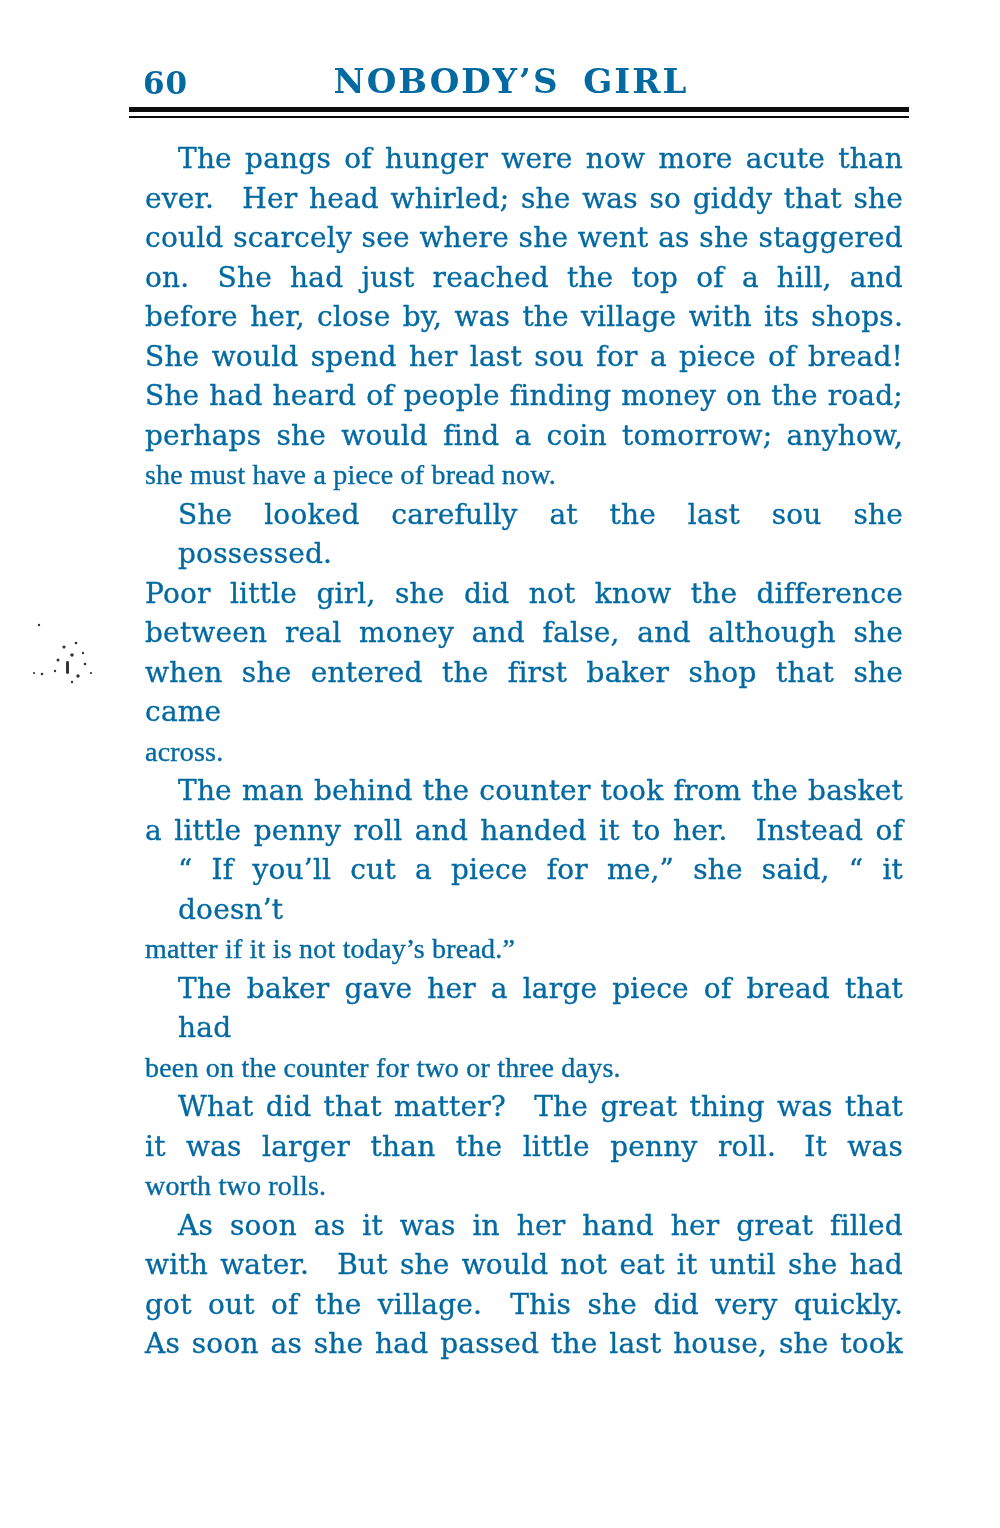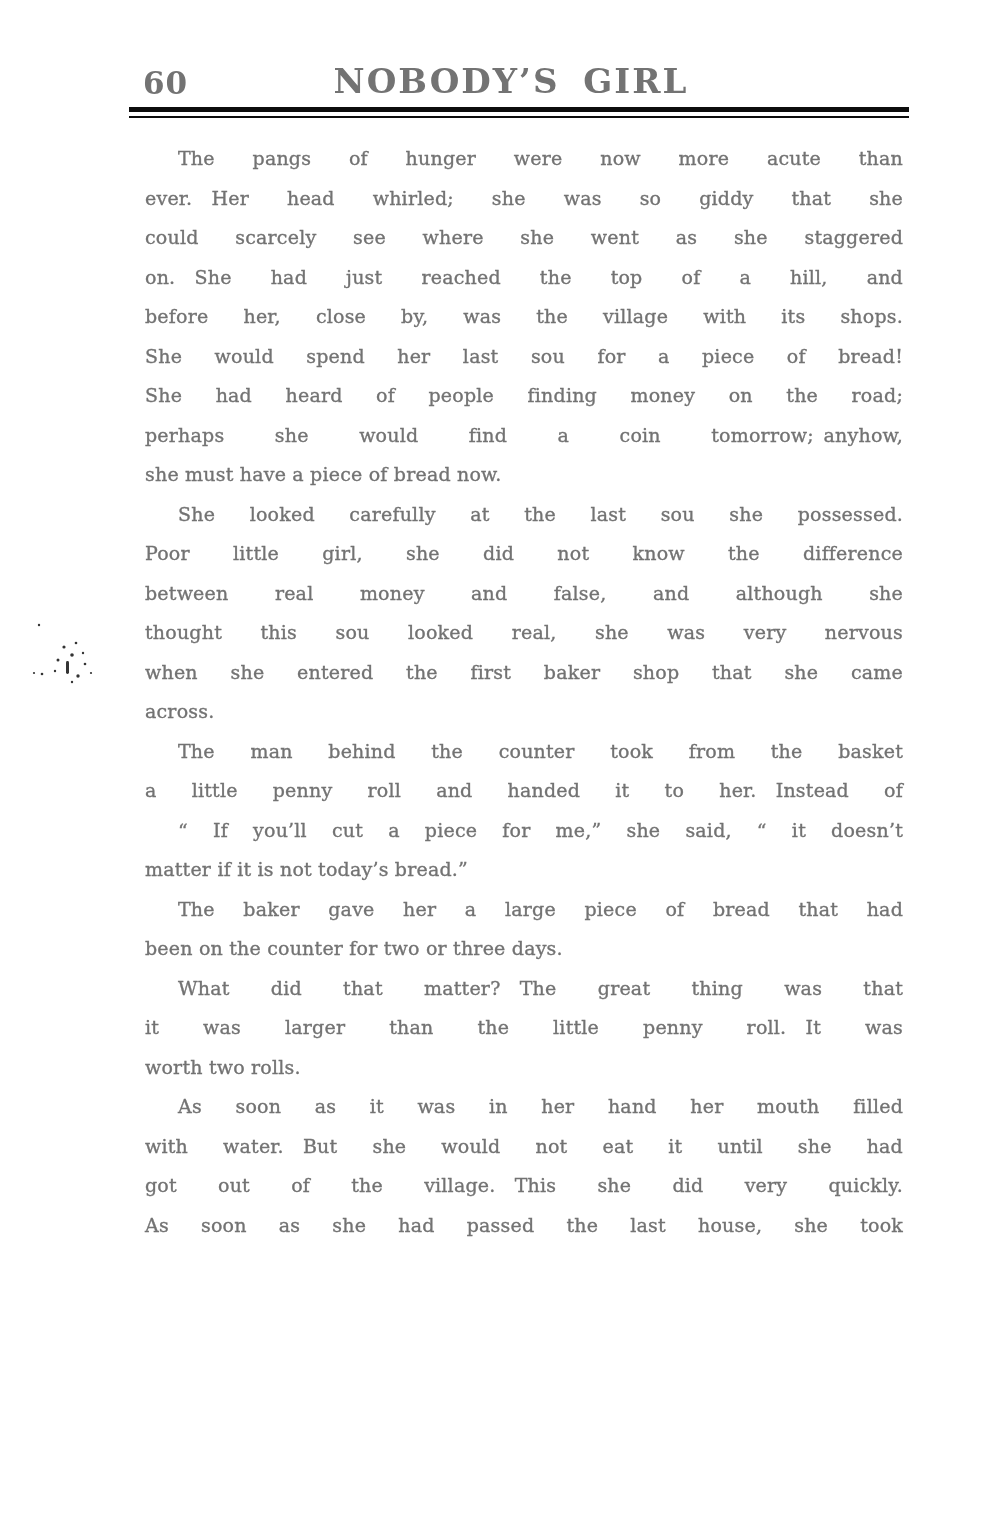--- a/index.html
+++ b/index.html
@@ -5,21 +5,21 @@
   html, body {
     margin: 0;
     padding: 0;
     background: #ffffff;
   }
   .page {
     position: relative;
     width: 980px;
     height: 1528px;
     background: #ffffff;
-    color: #737373;
+    color: #0369a1;
     font-family: "DejaVu Serif", "Liberation Serif", serif;
     overflow: hidden;
   }
   
   .page-number {
     position: absolute;
     left: 143px;
     top: 68px;
     font-size: 31px;
     line-height: 1;
@@ -48,32 +48,33 @@
     height: 4px;
     border-top: 5px solid #0d0d0d;
     border-bottom: 2px solid #0d0d0d;
   }
   
   .text-block {
     position: absolute;
     left: 145px;
     top: 139px;
     width: 758px;
-    font-size: 19px;
+    font-size: 28px;
     line-height: 39.5px;
     letter-spacing: 0.2px;
     -webkit-text-stroke: 0.35px currentColor;
   }
   .line {
     text-align: justify;
     text-align-last: justify;
     min-height: 39.5px;
   }
   .line.flush {
     text-align-last: left;
+    font-family: Liberation Serif, serif;
   }
   .line.indent {
     padding-left: 33px;
   }
   
   .margin-smudge {
     position: absolute;
     left: 28px;
     top: 618px;
     width: 72px;
@@ -115,31 +116,30 @@
       <div class="line">could scarcely see where she went as she staggered</div>
       <div class="line">on. She had just reached the top of a hill, and</div>
       <div class="line">before her, close by, was the village with its shops.</div>
       <div class="line">She would spend her last sou for a piece of bread!</div>
       <div class="line">She had heard of people finding money on the road;</div>
       <div class="line">perhaps she would find a coin tomorrow; anyhow,</div>
       <div class="line flush">she must have a piece of bread now.</div>
       <div class="line indent">She looked carefully at the last sou she possessed.</div>
       <div class="line">Poor little girl, she did not know the difference</div>
       <div class="line">between real money and false, and although she</div>
-      <div class="line">thought this sou looked real, she was very nervous</div>
       <div class="line">when she entered the first baker shop that she came</div>
       <div class="line flush">across.</div>
       <div class="line indent">The man behind the counter took from the basket</div>
       <div class="line">a little penny roll and handed it to her. Instead of</div>
       <div class="line indent">“ If you’ll cut a piece for me,” she said, “ it doesn’t</div>
       <div class="line flush">matter if it is not today’s bread.”</div>
       <div class="line indent">The baker gave her a large piece of bread that had</div>
       <div class="line flush">been on the counter for two or three days.</div>
       <div class="line indent">What did that matter? The great thing was that</div>
       <div class="line">it was larger than the little penny roll. It was</div>
       <div class="line flush">worth two rolls.</div>
-      <div class="line indent">As soon as it was in her hand her mouth filled</div>
+      <div class="line indent">As soon as it was in her hand her great filled</div>
       <div class="line">with water. But she would not eat it until she had</div>
       <div class="line">got out of the village. This she did very quickly.</div>
       <div class="line">As soon as she had passed the last house, she took</div>
     </div>
 
 </div>
 
 </body></html>

